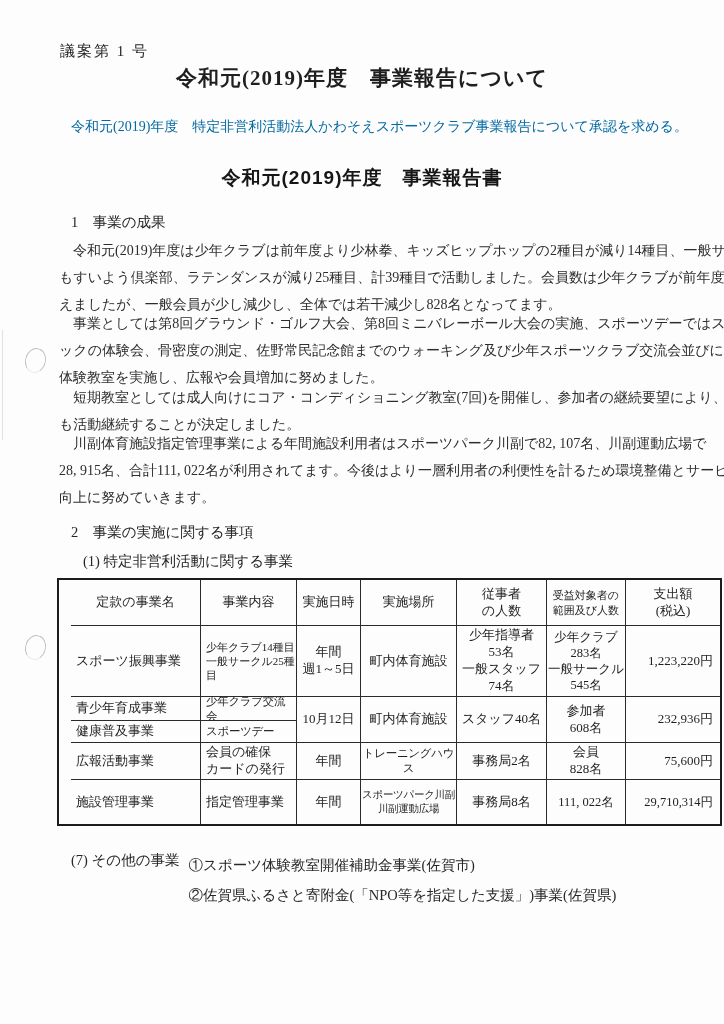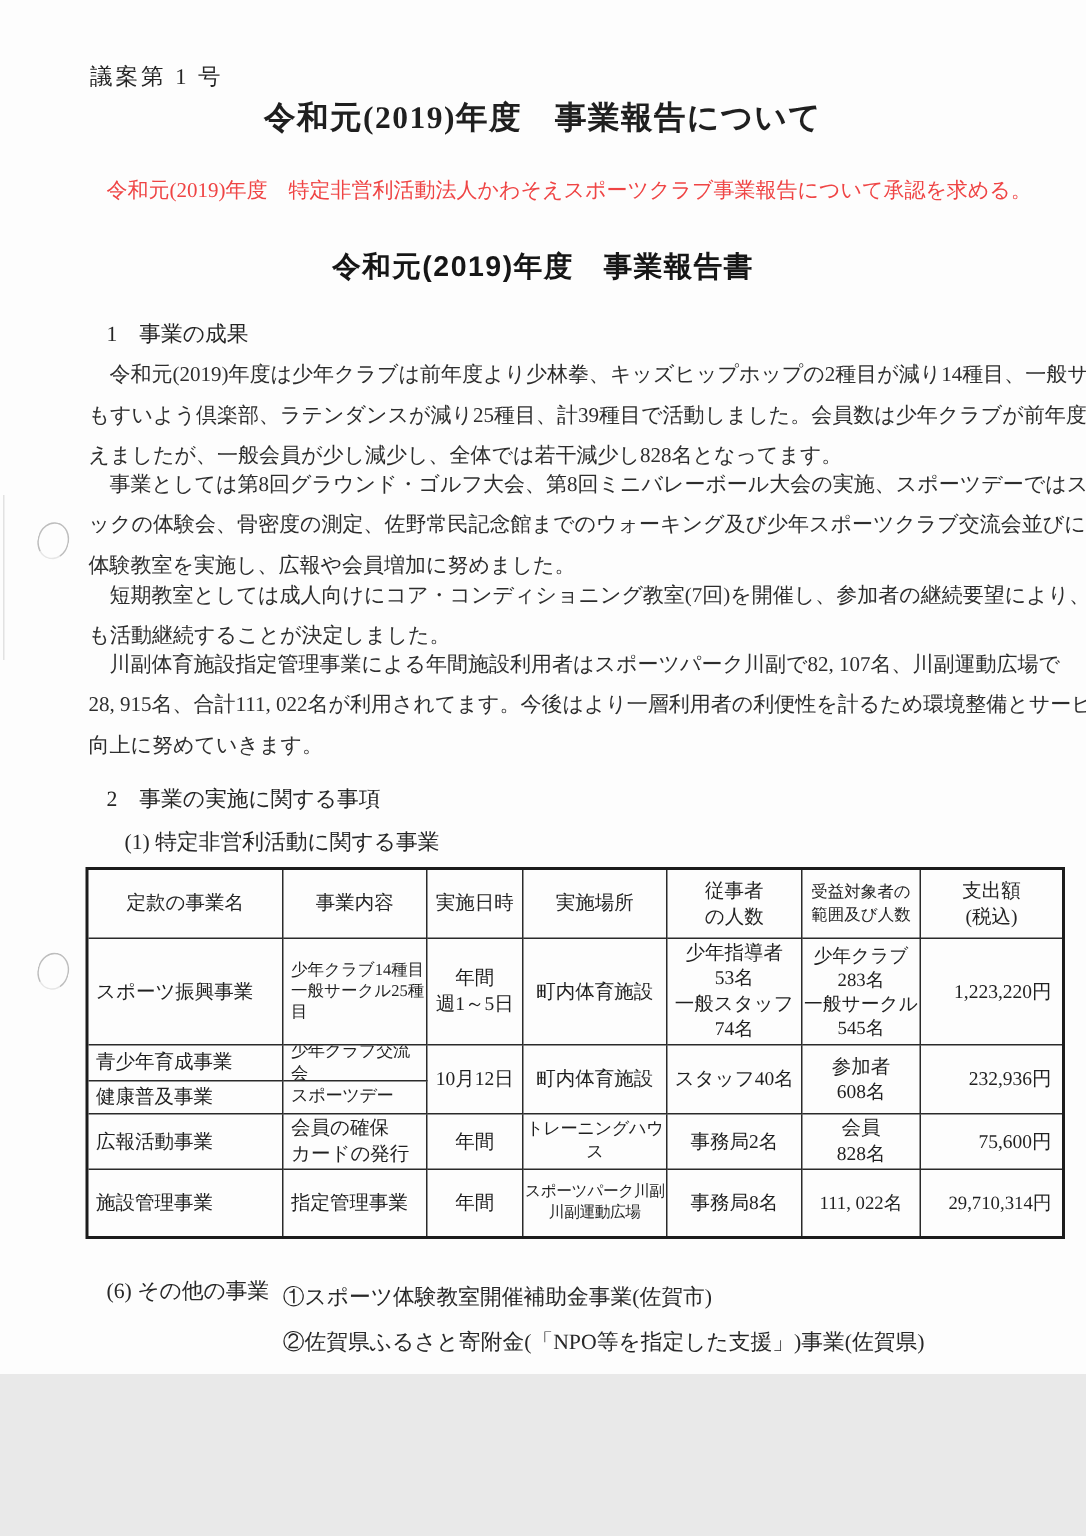--- a/index.html
+++ b/index.html
@@ -2,21 +2,21 @@
 <html><head>
 <meta charset="utf-8">
 <style>
   * { box-sizing: border-box; margin: 0; padding: 0; }
   html, body { background: #e9e9e9; }
   body { font-family: "Liberation Serif", serif; }
 
   .page {
     position: relative;
     width: 724px;
-    height: 916px;
+    height: 1024px;
     background: #fdfdfd;
     overflow: hidden;
     color: #2e2e2e;
     margin: 0 auto;
   }
 
   
   .edge-line {
     position: absolute; left: 2px; top: 330px;
     width: 1px; height: 110px; background: #e2e2e2;
@@ -35,21 +35,21 @@
     position: absolute; left: 60px; top: 42px;
     font-size: 15px; letter-spacing: 2px; color: #262626;
   }
   .doc-title {
     position: absolute; left: 0; right: 0; top: 64px;
     text-align: center; font-size: 21px; font-weight: 700;
     letter-spacing: 1px; color: #1f1f1f;
   }
   .approval-line {
     position: absolute; left: 71px; top: 118px;
-    font-size: 14px; color: #ef4444; white-space: nowrap; text-align: right;
+    font-size: 14px; color: #0369a1; white-space: nowrap; text-align: right;
   }
   .report-title {
     position: absolute; left: 0; right: 0; top: 165px;
     text-align: center; font-size: 19px; font-weight: bold;
     font-family: "Liberation Sans", sans-serif;
     letter-spacing: 1px; color: #161616;
   }
 
   .sec-heading { position: absolute; font-size: 14.5px; color: #252525; white-space: nowrap; margin-left: 12px; }
   .sec1 { left: 59px; top: 213px; }
@@ -64,20 +64,21 @@
 
   
   .tbl {
     position: absolute; left: 57px; top: 578px;
     display: grid;
     grid-template-columns: 130px 96px 64px 96px 90px 79px 94px;
     grid-template-rows: 46px 71px 24px 22px 37px 44px;
     border: 2.5px solid #1c1c1c;
     background: #fdfdfd;
     color: #1f1f1f;
+    padding-left: 12px;
   }
   .cell {
     border-right: 1.6px solid #2a2a2a;
     border-bottom: 1.8px solid #2a2a2a;
     display: flex; flex-direction: column; justify-content: center;
     font-size: 13px; line-height: 1.3;
     white-space: pre-line; text-align: center;
     overflow: hidden;
   }
   .last-col { border-right: none; }
@@ -197,20 +198,20 @@
     <div class="cell c-left bottom-row">指定管理事業</div>
     <div class="cell bottom-row">年間</div>
     <div class="cell fs105 bottom-row">スポーツパーク川副
 川副運動広場</div>
     <div class="cell bottom-row">事務局8名</div>
     <div class="cell fs125 bottom-row">111, 022名</div>
     <div class="cell fs125 c-money last-col bottom-row">29,710,314円</div>
   </div>
 
   <div class="other">
-    <div>(6) その他の事業</div>
+    <div>(7) その他の事業</div>
     <div class="other-items">
       <div>①スポーツ体験教室開催補助金事業(佐賀市)</div>
       <div>②佐賀県ふるさと寄附金(「NPO等を指定した支援」)事業(佐賀県)</div>
     </div>
   </div>
 
 </div>
 
 </body></html>

